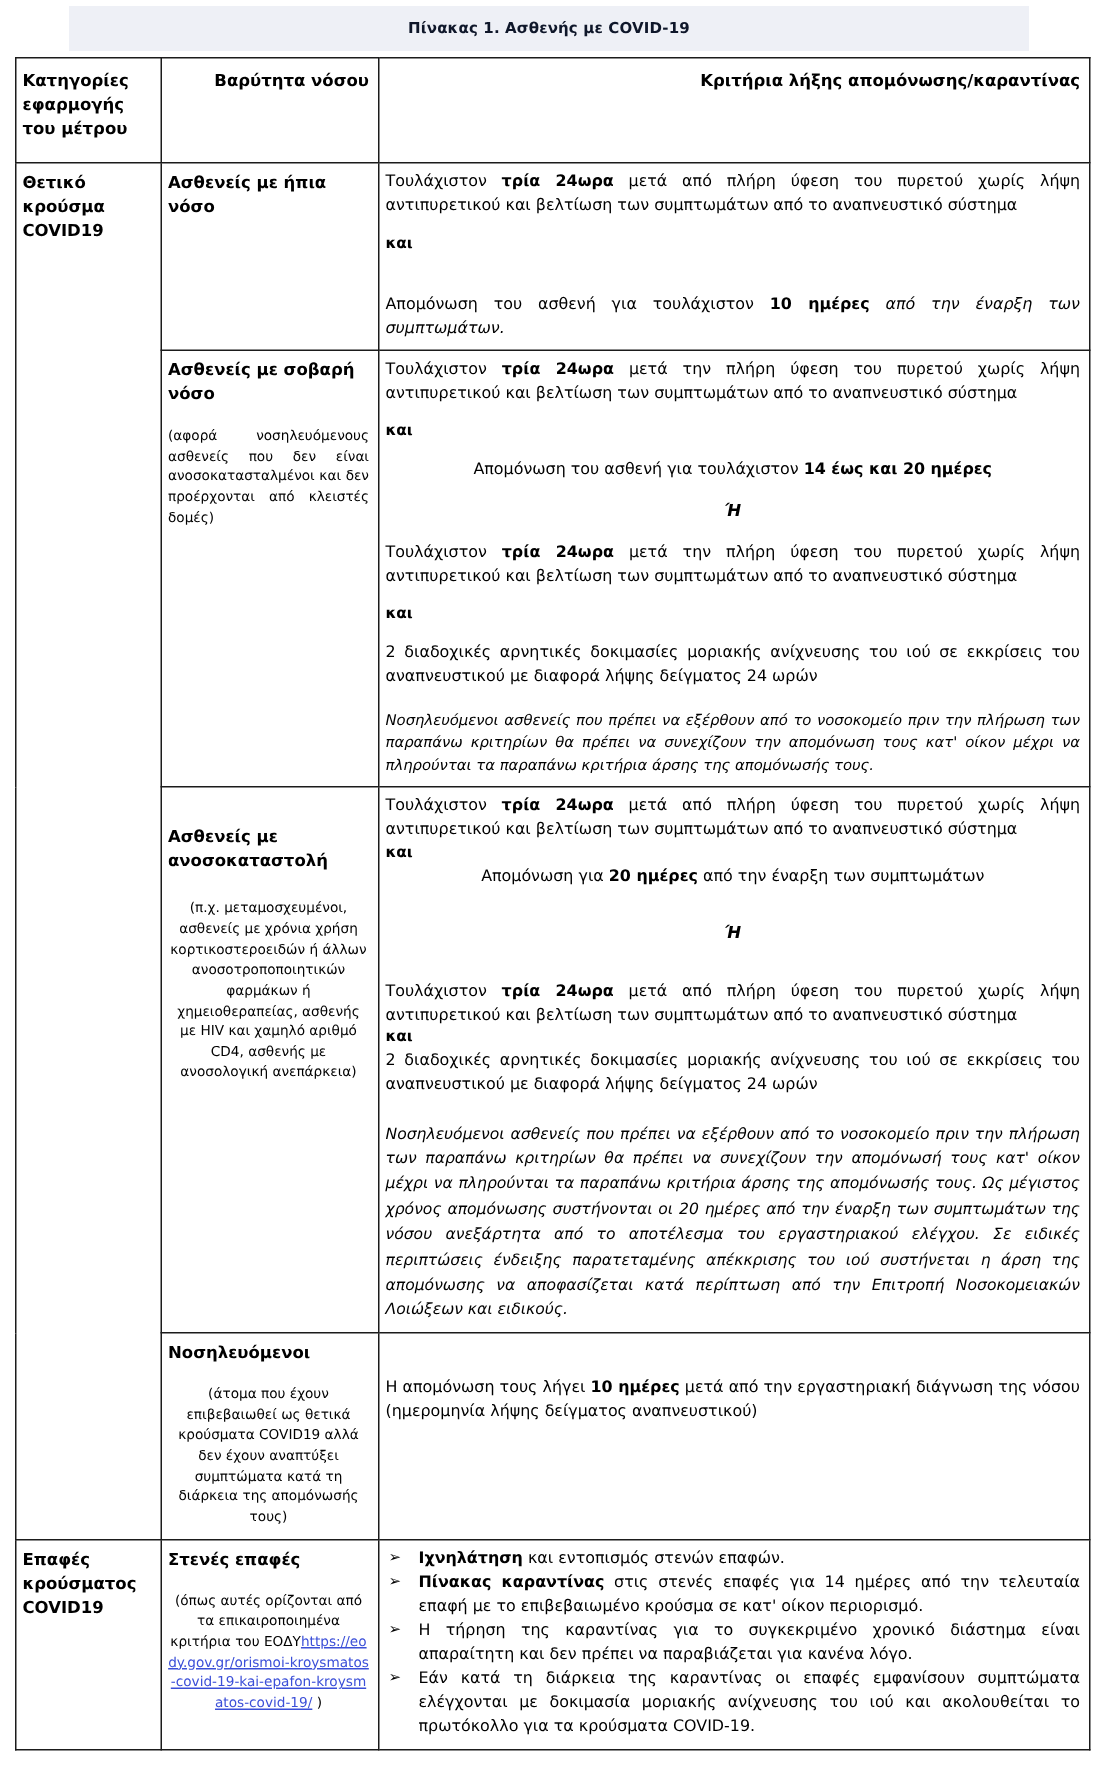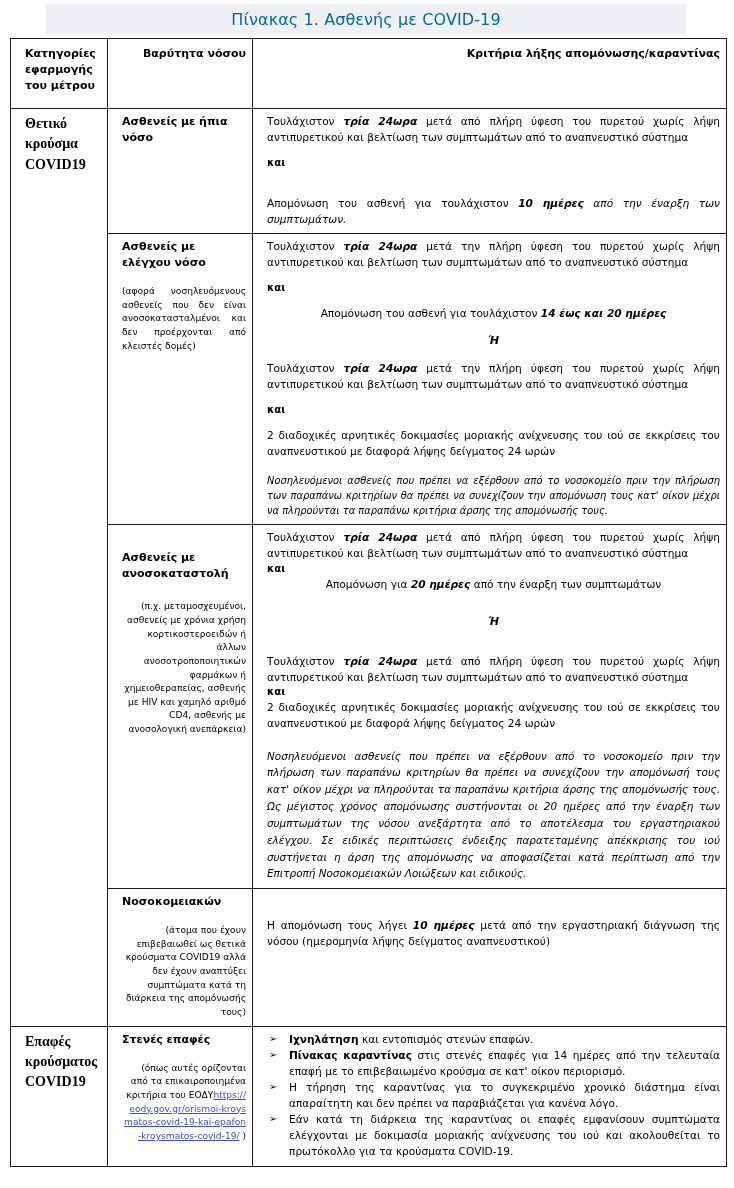--- a/index.html
+++ b/index.html
@@ -28,80 +28,79 @@
     left: 46px;
     top: 4px;
     width: 640px;
     height: 30px;
     background: #eef0f6;
     display: flex;
     align-items: center;
     justify-content: center;
   }
   .title-text {
-    color: #0369a1;
-    font-weight: normal;
-    font-size: 16px;
+    color: #0f172a;
+    font-weight: bold;
+    font-size: 10px;
     letter-spacing: 0.1px;
     white-space: nowrap;
   }
 
   
   table.doc-table {
     position: absolute;
     left: 10px;
     top: 38px;
     width: 716px;
     border-collapse: collapse;
     table-layout: fixed;
     font-size: 10.4px;
   }
   table.doc-table td {
     border: 1px solid #1b1b1b;
     vertical-align: top;
-    padding: 5px 6px 6px 14px;
+    padding: 5px 6px 6px 4px;
   }
   col.c1 { width: 97px; }
   col.c2 { width: 145px; }
   col.c3 { width: 474px; }
 
   
   .hdr {
     font-weight: bold;
     font-size: 11px;
     text-align: left;
     padding-top: 7px !important;
     line-height: 1.45;
   }
   .hdr.center { text-align: right; }
   .hdr-row td { height: 56px; }
 
   
   .cat {
     font-weight: bold;
-    font-size: 14px;
+    font-size: 11px;
     line-height: 1.45;
-    font-family: Liberation Serif, serif;
   }
 
   
   .sev-title {
     font-weight: bold;
     font-size: 11px;
     line-height: 1.45;
     margin: 0 0 14px 0;
   }
   .sev-note {
     font-size: 9.1px;
     line-height: 1.5;
     margin: 0;
     text-align: justify;
     text-justify: inter-word;
   }
-  .sev-note.plain { text-align: right; }
+  .sev-note.plain { text-align: center; }
   .sev-note a {
     color: #3b4fd8;
     word-break: break-all;
   }
 
   
   .crit p {
     margin: 0 0 11px 0;
     line-height: 1.47;
     text-align: justify;
@@ -144,21 +143,21 @@
     text-align: justify;
   }
   .crit p.note-lg {
     font-style: italic;
     font-size: 10.4px;
     line-height: 1.62;
     margin-top: 16px;
     text-align: justify;
   }
   .crit p.left { text-align: center; }
-  b.bi { font-weight: bold; font-style: italic; }
+  b.bi { font-weight: bold; }
   i.it { font-style: italic; }
 
   
   ul.arrows {
     list-style: none;
     margin: 0;
     padding: 0;
   }
   ul.arrows li {
     position: relative;
@@ -206,21 +205,21 @@
         </td>
         <td class="crit">
           <p><span>Τουλάχιστον </span><b class="bi">τρία 24ωρα</b><span> μετά από  πλήρη ύφεση του πυρετού χωρίς λήψη αντιπυρετικού και βελτίωση των συμπτωμάτων από το αναπνευστικό σύστημα</span></p>
           <p class="kai">και</p>
           <p><span>Απομόνωση του ασθενή για τουλάχιστον </span><b class="bi">10 ημέρες</b><i class="it"> από την έναρξη των συμπτωμάτων.</i></p>
         </td>
       </tr>
 
       <tr>
         <td>
-          <p class="sev-title">Ασθενείς με ελέγχου νόσο</p>
+          <p class="sev-title">Ασθενείς με σοβαρή νόσο</p>
           <p class="sev-note">(αφορά νοσηλευόμενους ασθενείς που δεν είναι ανοσοκατασταλμένοι και δεν προέρχονται από κλειστές δομές)</p>
         </td>
         <td class="crit">
           <p><span>Τουλάχιστον </span><b class="bi">τρία 24ωρα</b><span> μετά την πλήρη ύφεση του πυρετού χωρίς λήψη αντιπυρετικού και βελτίωση των συμπτωμάτων από το αναπνευστικό σύστημα</span></p>
           <p class="kai">και</p>
           <p class="left"><span>Απομόνωση του ασθενή για τουλάχιστον </span><b class="bi">14 έως και 20 ημέρες</b></p>
           <p class="or">Ή</p>
           <p><span>Τουλάχιστον </span><b class="bi">τρία 24ωρα</b><span> μετά την πλήρη ύφεση του πυρετού χωρίς λήψη αντιπυρετικού και βελτίωση των συμπτωμάτων από το αναπνευστικό σύστημα</span></p>
           <p class="kai">και</p>
           <p>2 διαδοχικές αρνητικές δοκιμασίες μοριακής ανίχνευσης του ιού σε εκκρίσεις του αναπνευστικού με διαφορά λήψης δείγματος 24 ωρών</p>
@@ -240,21 +239,21 @@
           <p class="or-wide">Ή</p>
           <p class="tight"><span>Τουλάχιστον </span><b class="bi">τρία 24ωρα</b><span> μετά από πλήρη ύφεση του πυρετού χωρίς λήψη αντιπυρετικού και βελτίωση των συμπτωμάτων από το αναπνευστικό σύστημα</span></p>
           <p class="kai-tight">και</p>
           <p>2 διαδοχικές αρνητικές δοκιμασίες μοριακής ανίχνευσης του ιού σε εκκρίσεις του αναπνευστικού με διαφορά λήψης δείγματος 24 ωρών</p>
           <p class="note-lg">Νοσηλευόμενοι ασθενείς που πρέπει να εξέρθουν από το νοσοκομείο πριν την πλήρωση των παραπάνω κριτηρίων θα πρέπει να συνεχίζουν την απομόνωσή τους κατ' οίκον μέχρι να πληρούνται τα παραπάνω κριτήρια άρσης της απομόνωσής τους. Ως μέγιστος χρόνος απομόνωσης συστήνονται οι 20 ημέρες από την έναρξη των συμπτωμάτων της νόσου ανεξάρτητα από το αποτέλεσμα του εργαστηριακού ελέγχου. Σε ειδικές περιπτώσεις ένδειξης παρατεταμένης απέκκρισης του ιού συστήνεται η άρση της απομόνωσης να αποφασίζεται κατά περίπτωση από την Επιτροπή Νοσοκομειακών Λοιώξεων και ειδικούς.</p>
         </td>
       </tr>
 
       <tr>
         <td>
-          <p class="sev-title">Νοσοκομειακών</p>
+          <p class="sev-title">Νοσηλευόμενοι</p>
           <p class="sev-note plain" style="margin-top:1px;">(άτομα που έχουν επιβεβαιωθεί ως θετικά κρούσματα COVID19 αλλά δεν έχουν αναπτύξει συμπτώματα κατά τη διάρκεια της απομόνωσής τους)</p>
         </td>
         <td class="crit">
           <p style="margin-top:24px;"><span>Η απομόνωση τους λήγει </span><b class="bi">10 ημέρες</b><span> μετά από την εργαστηριακή διάγνωση της νόσου (ημερομηνία λήψης δείγματος αναπνευστικού)</span></p>
         </td>
       </tr>
 
       <tr>
         <td class="cat">Επαφές κρούσματος COVID19</td>
         <td>

